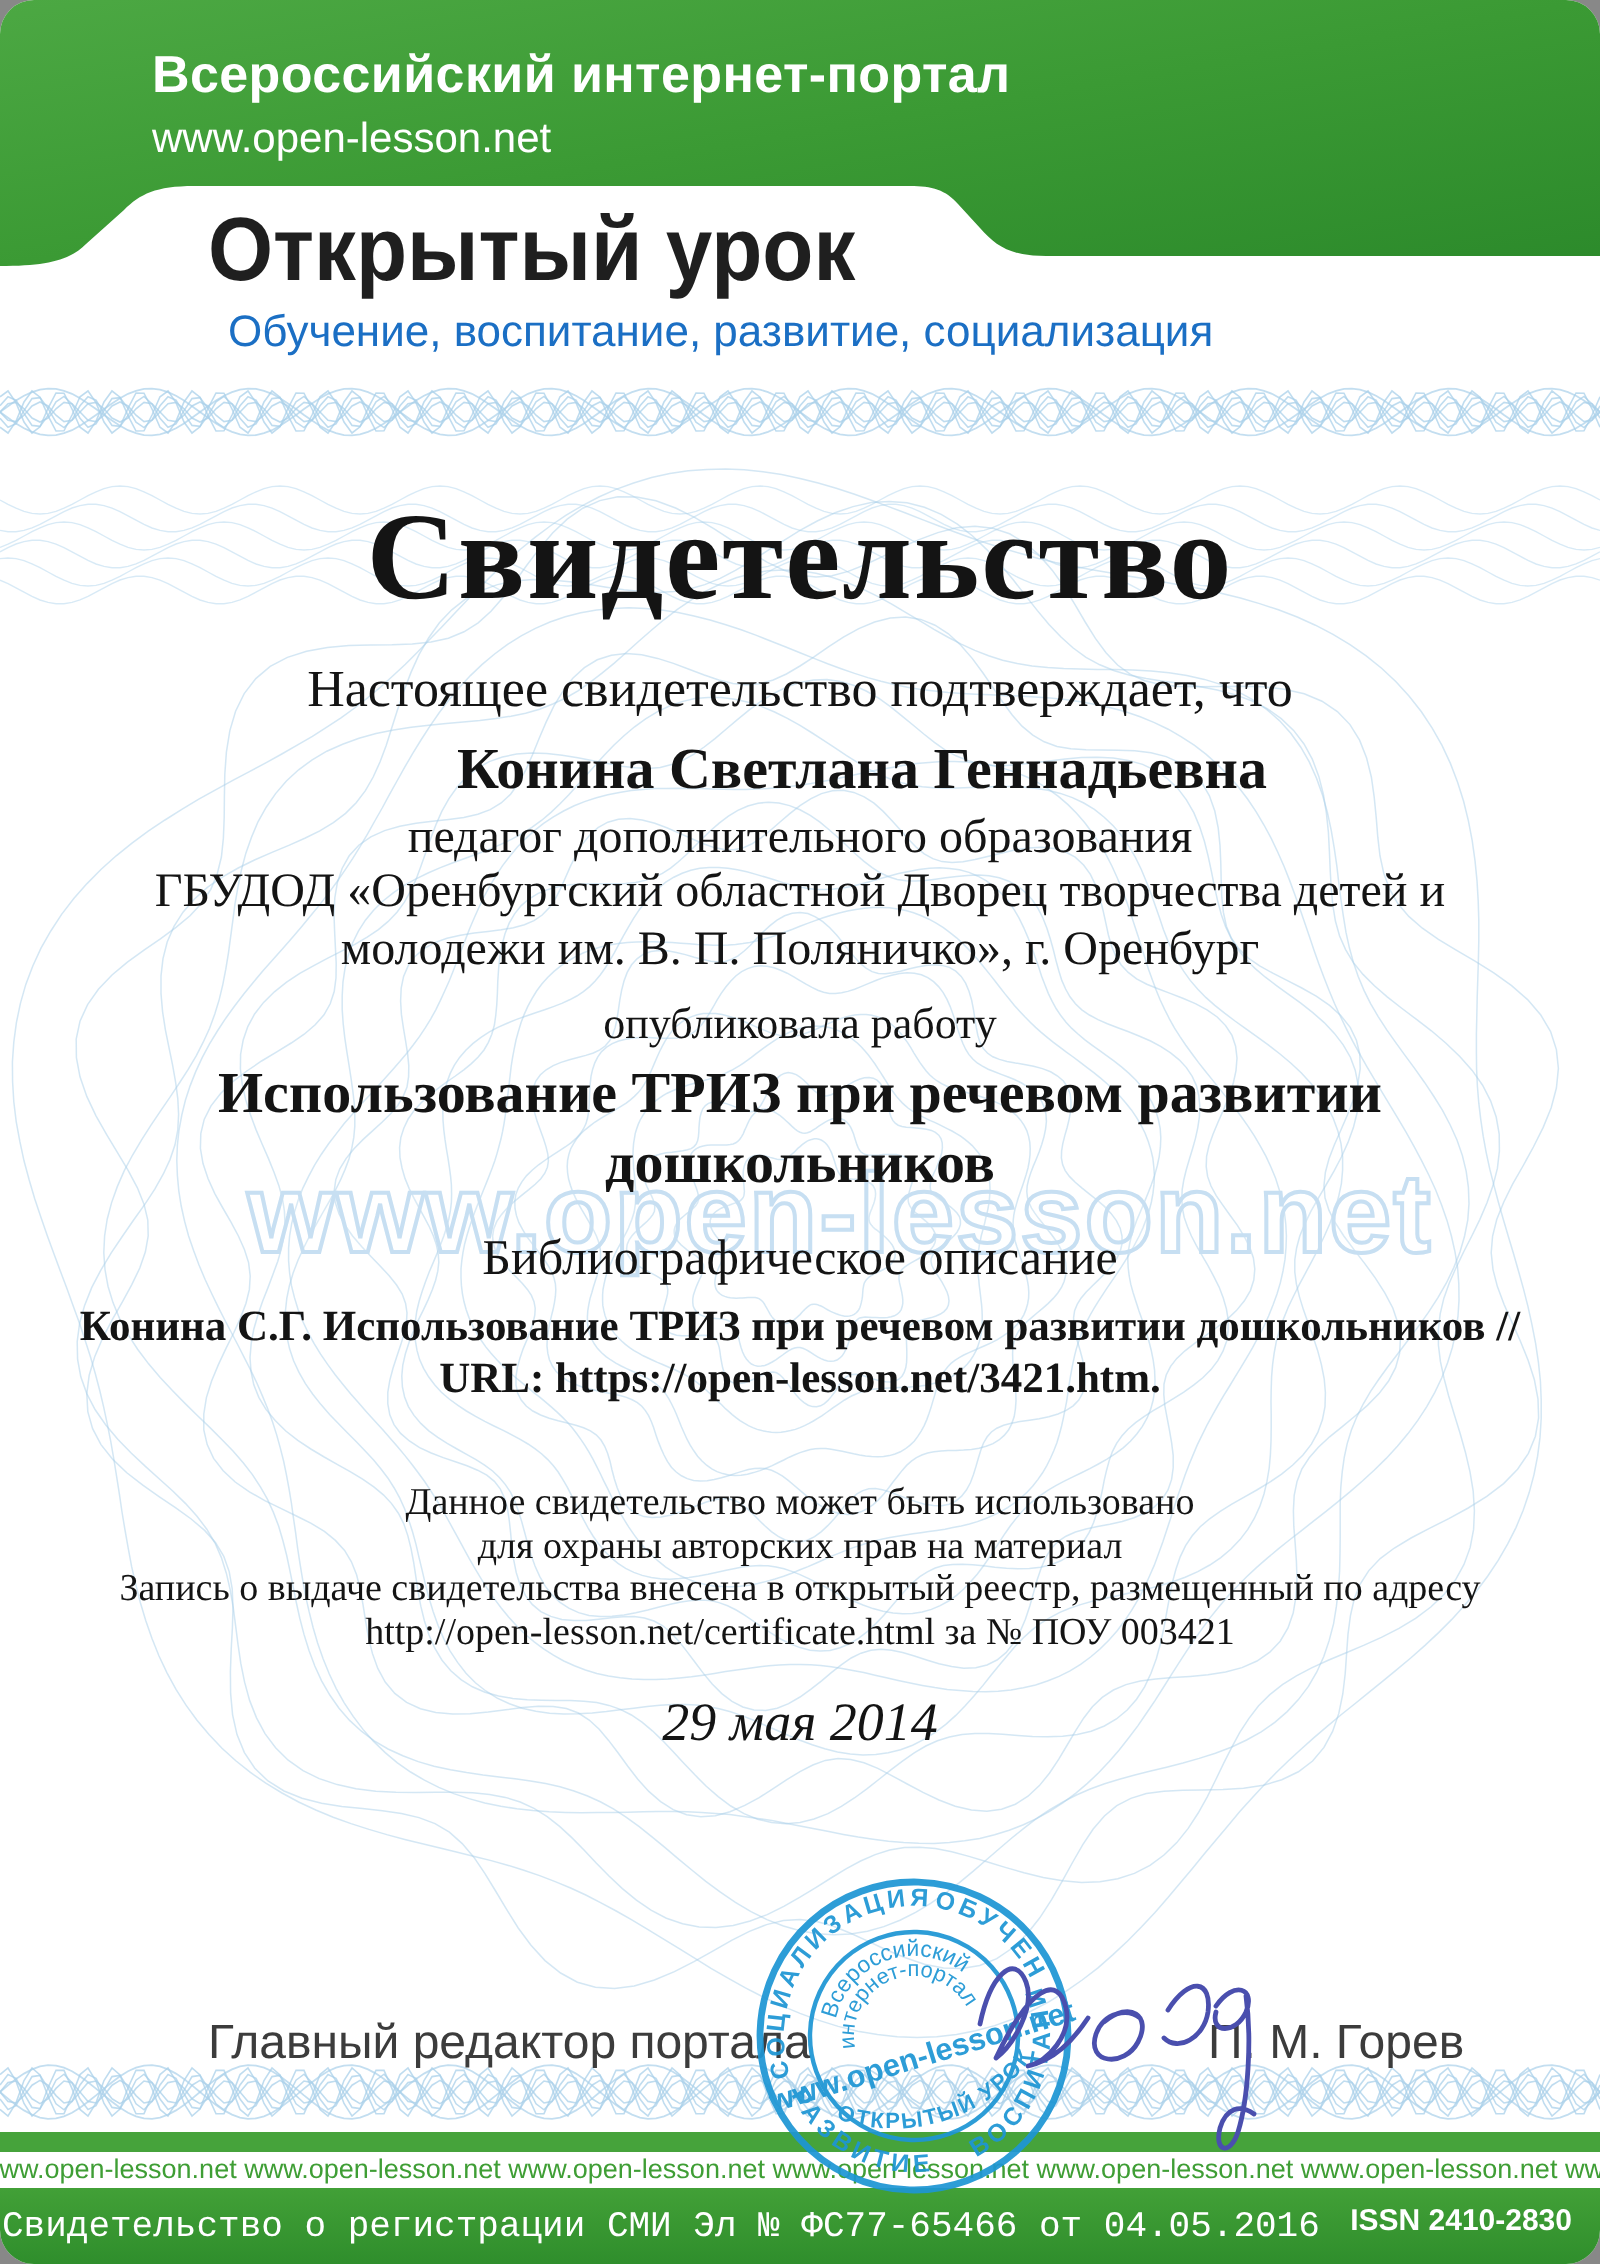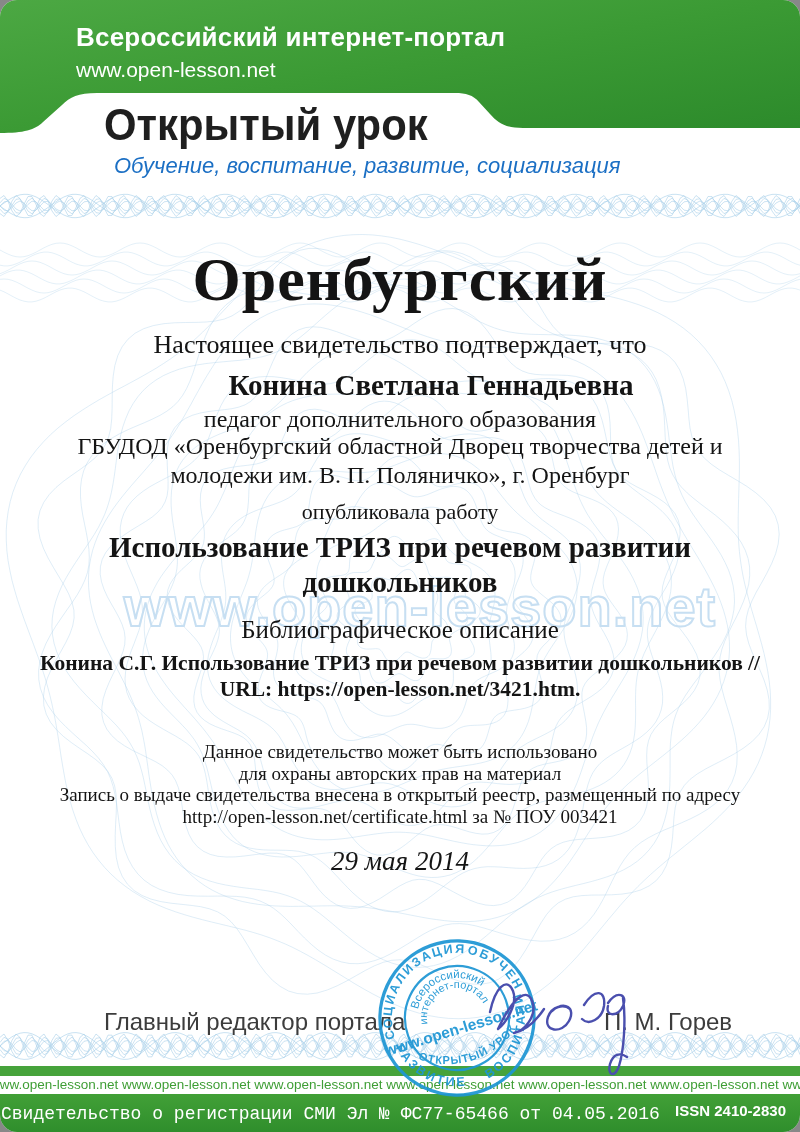--- a/index.html
+++ b/index.html
@@ -5,21 +5,21 @@
   html,body{margin:0;padding:0;background:#888;}
   .page{position:relative;width:800px;height:1132px;background:#ffffff;overflow:hidden;
         font-family:"Liberation Sans",sans-serif;margin:0 auto;border-radius:17px;}
   svg{display:block;}
   
   .header-bg{position:absolute;top:0;left:0;z-index:1;}
   .portal-title{position:absolute;top:22px;left:76px;z-index:2;color:#fff;font-weight:bold;font-size:26px;letter-spacing:.2px;}
   .portal-url{position:absolute;top:58px;left:76px;z-index:2;color:#fff;font-size:21px;}
   .banner-title{position:absolute;top:99px;left:104px;z-index:2;color:#1f1f1f;font-weight:bold;font-size:45px;
                 transform:scaleX(.93);transform-origin:left top;letter-spacing:0;}
-  .banner-subtitle{position:absolute;top:153px;left:114px;z-index:2;color:#1b6fc4;font-style:italic;font-size:22px;}
+  .banner-subtitle{position:absolute;top:153px;left:114px;z-index:2;color:#1b6fc4;font-size:22px;}
   
   .wave-top{position:absolute;top:192px;left:0;z-index:0;}
   .wave-bottom{position:absolute;top:1030px;left:0;z-index:0;}
   .rosette{position:absolute;top:220px;left:0;z-index:0;}
   .watermark{position:absolute;top:574px;left:90px;width:660px;z-index:1;text-align:center;
              font-size:56px;font-weight:bold;letter-spacing:1px;color:rgba(255,255,255,.12);
              -webkit-text-stroke:2px #c7dff2;white-space:nowrap;}
   
   .ctext{position:absolute;left:0;width:800px;text-align:center;z-index:2;color:#141414;
          font-family:"Liberation Serif","DejaVu Serif",serif;}
@@ -103,21 +103,21 @@
       <path d="M 754.1 398.0 L 756.7 406.6 L 759.2 415.4 L 761.7 424.3 L 764.0 433.3 L 766.0 442.4 L 767.8 451.7 L 769.2 461.1 L 770.2 470.5 L 770.6 479.9 L 770.6 489.3 L 770.0 498.7 L 768.8 508.1 L 767.0 517.3 L 764.6 526.3 L 761.6 535.1 L 758.0 543.8 L 753.8 552.1 L 749.1 560.2 L 743.9 568.0 L 738.3 575.5 L 732.2 582.8 L 725.9 589.7 L 719.3 596.3 L 712.5 602.7 L 705.5 608.9 L 698.4 614.8 L 691.4 620.6 L 684.3 626.3 L 677.3 632.0 L 670.4 637.5 L 663.6 643.2 L 657.0 648.8 L 650.5 654.6 L 644.1 660.5 L 637.9 666.5 L 631.8 672.8 L 625.8 679.2 L 619.9 685.8 L 614.1 692.7 L 608.2 699.7 L 602.3 706.8 L 596.3 714.1 L 590.2 721.4 L 584.0 728.8 L 577.5 736.2 L 570.8 743.4 L 563.8 750.5 L 556.5 757.3 L 549.0 763.9 L 541.1 770.0 L 532.9 775.7 L 524.4 780.9 L 515.6 785.5 L 506.6 789.5 L 497.3 792.8 L 487.8 795.4 L 478.2 797.3 L 468.4 798.4 L 458.5 798.7 L 448.6 798.4 L 438.7 797.3 L 428.9 795.6 L 419.1 793.2 L 409.5 790.2 L 400.0 786.7 L 390.7 782.8 L 381.6 778.5 L 372.7 773.9 L 364.0 769.1 L 355.5 764.2 L 347.3 759.1 L 339.2 754.1 L 331.2 749.2 L 323.4 744.4 L 315.7 739.8 L 308.1 735.5 L 300.5 731.4 L 292.9 727.5 L 285.3 724.0 L 277.6 720.8 L 269.8 717.8 L 261.9 715.1 L 253.8 712.6 L 245.6 710.3 L 237.2 708.2 L 228.7 706.1 L 220.0 704.0 L 211.2 701.9 L 202.4 699.7 L 193.4 697.3 L 184.5 694.7 L 175.5 691.8 L 166.6 688.6 L 157.9 685.0 L 149.3 681.0 L 141.0 676.5 L 132.9 671.6 L 125.2 666.2 L 117.9 660.4 L 111.0 654.1 L 104.5 647.3 L 98.5 640.1 L 93.0 632.6 L 88.0 624.7 L 83.5 616.4 L 79.5 608.0 L 76.0 599.3 L 72.9 590.4 L 70.2 581.4 L 67.9 572.3 L 65.8 563.2 L 64.1 554.1 L 62.5 545.0 L 61.0 536.0 L 59.7 527.1 L 58.3 518.2 L 56.9 509.5 L 55.4 500.8 L 53.7 492.3 L 51.9 483.8 L 49.9 475.4 L 47.7 467.0 L 45.3 458.6 L 42.6 450.2 L 39.8 441.7 L 36.7 433.2 L 33.6 424.6 L 30.3 415.9 L 27.0 407.0 L 23.7 398.0 L 20.5 388.8 L 17.4 379.5 L 14.6 370.0 L 12.0 360.4 L 9.9 350.6 L 8.1 340.8 L 6.9 330.9 L 6.3 320.9 L 6.2 311.0 L 6.9 301.1 L 8.2 291.3 L 10.2 281.7 L 12.9 272.2 L 16.4 263.0 L 20.5 254.1 L 25.4 245.5 L 30.8 237.2 L 36.9 229.3 L 43.5 221.8 L 50.6 214.6 L 58.1 207.9 L 66.0 201.6 L 74.1 195.6 L 82.5 190.0 L 90.9 184.7 L 99.4 179.6 L 108.0 174.8 L 116.4 170.2 L 124.7 165.8 L 132.9 161.4 L 140.9 157.0 L 148.6 152.6 L 156.2 148.2 L 163.4 143.6 L 170.5 138.9 L 177.3 134.0 L 183.8 128.9 L 190.3 123.5 L 196.5 117.9 L 202.7 112.1 L 208.7 106.1 L 214.8 99.8 L 220.9 93.5 L 227.0 87.0 L 233.3 80.4 L 239.7 73.8 L 246.3 67.3 L 253.1 60.9 L 260.2 54.6 L 267.5 48.7 L 275.1 43.0 L 282.9 37.7 L 291.0 32.9 L 299.4 28.5 L 308.0 24.7 L 316.8 21.5 L 325.8 18.8 L 334.9 16.8 L 344.1 15.4 L 353.5 14.7 L 362.8 14.5 L 372.2 14.9 L 381.5 15.9 L 390.8 17.3 L 400.0 19.2 L 409.1 21.5 L 418.1 24.1 L 426.9 27.0 L 435.7 30.1 L 444.3 33.3 L 452.8 36.5 L 461.2 39.8 L 469.5 43.0 L 477.8 46.1 L 486.0 49.1 L 494.2 51.9 L 502.5 54.5 L 510.8 56.9 L 519.2 59.2 L 527.7 61.2 L 536.4 63.0 L 545.2 64.7 L 554.1 66.3 L 563.2 67.9 L 572.5 69.4 L 581.8 71.0 L 591.3 72.7 L 600.9 74.5 L 610.5 76.6 L 620.2 79.0 L 629.8 81.8 L 639.2 84.9 L 648.6 88.5 L 657.7 92.6 L 666.5 97.2 L 675.0 102.3 L 683.1 107.9 L 690.8 114.1 L 698.0 120.9 L 704.6 128.1 L 710.7 135.9 L 716.1 144.1 L 721.0 152.7 L 725.2 161.7 L 728.8 171.1 L 731.8 180.6 L 734.2 190.4 L 736.1 200.3 L 737.5 210.3 L 738.5 220.3 L 739.1 230.4 L 739.4 240.3 L 739.4 250.2 L 739.2 259.9 L 738.9 269.5 L 738.6 278.8 L 738.4 288.1 L 738.2 297.1 L 738.2 305.9 L 738.3 314.6 L 738.7 323.1 L 739.4 331.6 L 740.4 339.9 L 741.6 348.1 L 743.1 356.3 L 744.9 364.6 L 747.0 372.8 L 749.2 381.1 L 751.6 389.5 L 754.1 398.0 Z" fill="none" stroke="#a9d0ea" stroke-width="0.75" stroke-opacity="0.5"></path>
       <path d="M 0.0 30.0 L 4.0 32.2 L 8.0 34.1 L 12.0 35.7 L 16.0 36.7 L 20.0 37.0 L 24.0 36.7 L 28.0 35.7 L 32.0 34.1 L 36.0 32.2 L 40.0 30.0 L 44.0 27.8 L 48.0 25.9 L 52.0 24.3 L 56.0 23.3 L 60.0 23.0 L 64.0 23.3 L 68.0 24.3 L 72.0 25.9 L 76.0 27.8 L 80.0 30.0 L 84.0 32.2 L 88.0 34.1 L 92.0 35.7 L 96.0 36.7 L 100.0 37.0 L 104.0 36.7 L 108.0 35.7 L 112.0 34.1 L 116.0 32.2 L 120.0 30.0 L 124.0 27.8 L 128.0 25.9 L 132.0 24.3 L 136.0 23.3 L 140.0 23.0 L 144.0 23.3 L 148.0 24.3 L 152.0 25.9 L 156.0 27.8 L 160.0 30.0 L 164.0 32.2 L 168.0 34.1 L 172.0 35.7 L 176.0 36.7 L 180.0 37.0 L 184.0 36.7 L 188.0 35.7 L 192.0 34.1 L 196.0 32.2 L 200.0 30.0 L 204.0 27.8 L 208.0 25.9 L 212.0 24.3 L 216.0 23.3 L 220.0 23.0 L 224.0 23.3 L 228.0 24.3 L 232.0 25.9 L 236.0 27.8 L 240.0 30.0 L 244.0 32.2 L 248.0 34.1 L 252.0 35.7 L 256.0 36.7 L 260.0 37.0 L 264.0 36.7 L 268.0 35.7 L 272.0 34.1 L 276.0 32.2 L 280.0 30.0 L 284.0 27.8 L 288.0 25.9 L 292.0 24.3 L 296.0 23.3 L 300.0 23.0 L 304.0 23.3 L 308.0 24.3 L 312.0 25.9 L 316.0 27.8 L 320.0 30.0 L 324.0 32.2 L 328.0 34.1 L 332.0 35.7 L 336.0 36.7 L 340.0 37.0 L 344.0 36.7 L 348.0 35.7 L 352.0 34.1 L 356.0 32.2 L 360.0 30.0 L 364.0 27.8 L 368.0 25.9 L 372.0 24.3 L 376.0 23.3 L 380.0 23.0 L 384.0 23.3 L 388.0 24.3 L 392.0 25.9 L 396.0 27.8 L 400.0 30.0 L 404.0 32.2 L 408.0 34.1 L 412.0 35.7 L 416.0 36.7 L 420.0 37.0 L 424.0 36.7 L 428.0 35.7 L 432.0 34.1 L 436.0 32.2 L 440.0 30.0 L 444.0 27.8 L 448.0 25.9 L 452.0 24.3 L 456.0 23.3 L 460.0 23.0 L 464.0 23.3 L 468.0 24.3 L 472.0 25.9 L 476.0 27.8 L 480.0 30.0 L 484.0 32.2 L 488.0 34.1 L 492.0 35.7 L 496.0 36.7 L 500.0 37.0 L 504.0 36.7 L 508.0 35.7 L 512.0 34.1 L 516.0 32.2 L 520.0 30.0 L 524.0 27.8 L 528.0 25.9 L 532.0 24.3 L 536.0 23.3 L 540.0 23.0 L 544.0 23.3 L 548.0 24.3 L 552.0 25.9 L 556.0 27.8 L 560.0 30.0 L 564.0 32.2 L 568.0 34.1 L 572.0 35.7 L 576.0 36.7 L 580.0 37.0 L 584.0 36.7 L 588.0 35.7 L 592.0 34.1 L 596.0 32.2 L 600.0 30.0 L 604.0 27.8 L 608.0 25.9 L 612.0 24.3 L 616.0 23.3 L 620.0 23.0 L 624.0 23.3 L 628.0 24.3 L 632.0 25.9 L 636.0 27.8 L 640.0 30.0 L 644.0 32.2 L 648.0 34.1 L 652.0 35.7 L 656.0 36.7 L 660.0 37.0 L 664.0 36.7 L 668.0 35.7 L 672.0 34.1 L 676.0 32.2 L 680.0 30.0 L 684.0 27.8 L 688.0 25.9 L 692.0 24.3 L 696.0 23.3 L 700.0 23.0 L 704.0 23.3 L 708.0 24.3 L 712.0 25.9 L 716.0 27.8 L 720.0 30.0 L 724.0 32.2 L 728.0 34.1 L 732.0 35.7 L 736.0 36.7 L 740.0 37.0 L 744.0 36.7 L 748.0 35.7 L 752.0 34.1 L 756.0 32.2 L 760.0 30.0 L 764.0 27.8 L 768.0 25.9 L 772.0 24.3 L 776.0 23.3 L 780.0 23.0 L 784.0 23.3 L 788.0 24.3 L 792.0 25.9 L 796.0 27.8 L 800.0 30.0" fill="none" stroke="#a9d0ea" stroke-width="0.7" stroke-opacity="0.45"></path>
       <path d="M 0.0 45.2 L 4.0 45.9 L 8.0 45.9 L 12.0 45.2 L 16.0 43.9 L 20.0 42.2 L 24.0 40.1 L 28.0 37.9 L 32.0 35.8 L 36.0 34.0 L 40.0 32.8 L 44.0 32.1 L 48.0 32.1 L 52.0 32.8 L 56.0 34.1 L 60.0 35.8 L 64.0 37.9 L 68.0 40.1 L 72.0 42.2 L 76.0 44.0 L 80.0 45.2 L 84.0 45.9 L 88.0 45.9 L 92.0 45.2 L 96.0 43.9 L 100.0 42.2 L 104.0 40.1 L 108.0 37.9 L 112.0 35.8 L 116.0 34.0 L 120.0 32.8 L 124.0 32.1 L 128.0 32.1 L 132.0 32.8 L 136.0 34.1 L 140.0 35.8 L 144.0 37.9 L 148.0 40.1 L 152.0 42.2 L 156.0 44.0 L 160.0 45.2 L 164.0 45.9 L 168.0 45.9 L 172.0 45.2 L 176.0 43.9 L 180.0 42.2 L 184.0 40.1 L 188.0 37.9 L 192.0 35.8 L 196.0 34.0 L 200.0 32.8 L 204.0 32.1 L 208.0 32.1 L 212.0 32.8 L 216.0 34.1 L 220.0 35.8 L 224.0 37.9 L 228.0 40.1 L 232.0 42.2 L 236.0 44.0 L 240.0 45.2 L 244.0 45.9 L 248.0 45.9 L 252.0 45.2 L 256.0 43.9 L 260.0 42.2 L 264.0 40.1 L 268.0 37.9 L 272.0 35.8 L 276.0 34.0 L 280.0 32.8 L 284.0 32.1 L 288.0 32.1 L 292.0 32.8 L 296.0 34.1 L 300.0 35.8 L 304.0 37.9 L 308.0 40.1 L 312.0 42.2 L 316.0 44.0 L 320.0 45.2 L 324.0 45.9 L 328.0 45.9 L 332.0 45.2 L 336.0 43.9 L 340.0 42.2 L 344.0 40.1 L 348.0 37.9 L 352.0 35.8 L 356.0 34.0 L 360.0 32.8 L 364.0 32.1 L 368.0 32.1 L 372.0 32.8 L 376.0 34.1 L 380.0 35.8 L 384.0 37.9 L 388.0 40.1 L 392.0 42.2 L 396.0 44.0 L 400.0 45.2 L 404.0 45.9 L 408.0 45.9 L 412.0 45.2 L 416.0 43.9 L 420.0 42.2 L 424.0 40.1 L 428.0 37.9 L 432.0 35.8 L 436.0 34.0 L 440.0 32.8 L 444.0 32.1 L 448.0 32.1 L 452.0 32.8 L 456.0 34.1 L 460.0 35.8 L 464.0 37.9 L 468.0 40.1 L 472.0 42.2 L 476.0 44.0 L 480.0 45.2 L 484.0 45.9 L 488.0 45.9 L 492.0 45.2 L 496.0 43.9 L 500.0 42.2 L 504.0 40.1 L 508.0 37.9 L 512.0 35.8 L 516.0 34.0 L 520.0 32.8 L 524.0 32.1 L 528.0 32.1 L 532.0 32.8 L 536.0 34.1 L 540.0 35.8 L 544.0 37.9 L 548.0 40.1 L 552.0 42.2 L 556.0 44.0 L 560.0 45.2 L 564.0 45.9 L 568.0 45.9 L 572.0 45.2 L 576.0 43.9 L 580.0 42.2 L 584.0 40.1 L 588.0 37.9 L 592.0 35.8 L 596.0 34.0 L 600.0 32.8 L 604.0 32.1 L 608.0 32.1 L 612.0 32.8 L 616.0 34.1 L 620.0 35.8 L 624.0 37.9 L 628.0 40.1 L 632.0 42.2 L 636.0 44.0 L 640.0 45.2 L 644.0 45.9 L 648.0 45.9 L 652.0 45.2 L 656.0 43.9 L 660.0 42.2 L 664.0 40.1 L 668.0 37.9 L 672.0 35.8 L 676.0 34.0 L 680.0 32.8 L 684.0 32.1 L 688.0 32.1 L 692.0 32.8 L 696.0 34.1 L 700.0 35.8 L 704.0 37.9 L 708.0 40.1 L 712.0 42.2 L 716.0 44.0 L 720.0 45.2 L 724.0 45.9 L 728.0 45.9 L 732.0 45.2 L 736.0 43.9 L 740.0 42.2 L 744.0 40.1 L 748.0 37.9 L 752.0 35.8 L 756.0 34.0 L 760.0 32.8 L 764.0 32.1 L 768.0 32.1 L 772.0 32.8 L 776.0 34.1 L 780.0 35.8 L 784.0 37.9 L 788.0 40.1 L 792.0 42.2 L 796.0 44.0 L 800.0 45.2" fill="none" stroke="#a9d0ea" stroke-width="0.7" stroke-opacity="0.45"></path>
       <path d="M 0.0 53.7 L 4.0 52.1 L 8.0 50.2 L 12.0 48.0 L 16.0 45.8 L 20.0 43.9 L 24.0 42.3 L 28.0 41.3 L 32.0 41.0 L 36.0 41.3 L 40.0 42.3 L 44.0 43.9 L 48.0 45.8 L 52.0 48.0 L 56.0 50.2 L 60.0 52.1 L 64.0 53.7 L 68.0 54.7 L 72.0 55.0 L 76.0 54.7 L 80.0 53.7 L 84.0 52.1 L 88.0 50.2 L 92.0 48.0 L 96.0 45.8 L 100.0 43.9 L 104.0 42.3 L 108.0 41.3 L 112.0 41.0 L 116.0 41.3 L 120.0 42.3 L 124.0 43.9 L 128.0 45.8 L 132.0 48.0 L 136.0 50.2 L 140.0 52.1 L 144.0 53.7 L 148.0 54.7 L 152.0 55.0 L 156.0 54.7 L 160.0 53.7 L 164.0 52.1 L 168.0 50.2 L 172.0 48.0 L 176.0 45.8 L 180.0 43.9 L 184.0 42.3 L 188.0 41.3 L 192.0 41.0 L 196.0 41.3 L 200.0 42.3 L 204.0 43.9 L 208.0 45.8 L 212.0 48.0 L 216.0 50.2 L 220.0 52.1 L 224.0 53.7 L 228.0 54.7 L 232.0 55.0 L 236.0 54.7 L 240.0 53.7 L 244.0 52.1 L 248.0 50.2 L 252.0 48.0 L 256.0 45.8 L 260.0 43.9 L 264.0 42.3 L 268.0 41.3 L 272.0 41.0 L 276.0 41.3 L 280.0 42.3 L 284.0 43.9 L 288.0 45.8 L 292.0 48.0 L 296.0 50.2 L 300.0 52.1 L 304.0 53.7 L 308.0 54.7 L 312.0 55.0 L 316.0 54.7 L 320.0 53.7 L 324.0 52.1 L 328.0 50.2 L 332.0 48.0 L 336.0 45.8 L 340.0 43.9 L 344.0 42.3 L 348.0 41.3 L 352.0 41.0 L 356.0 41.3 L 360.0 42.3 L 364.0 43.9 L 368.0 45.8 L 372.0 48.0 L 376.0 50.2 L 380.0 52.1 L 384.0 53.7 L 388.0 54.7 L 392.0 55.0 L 396.0 54.7 L 400.0 53.7 L 404.0 52.1 L 408.0 50.2 L 412.0 48.0 L 416.0 45.8 L 420.0 43.9 L 424.0 42.3 L 428.0 41.3 L 432.0 41.0 L 436.0 41.3 L 440.0 42.3 L 444.0 43.9 L 448.0 45.8 L 452.0 48.0 L 456.0 50.2 L 460.0 52.1 L 464.0 53.7 L 468.0 54.7 L 472.0 55.0 L 476.0 54.7 L 480.0 53.7 L 484.0 52.1 L 488.0 50.2 L 492.0 48.0 L 496.0 45.8 L 500.0 43.9 L 504.0 42.3 L 508.0 41.3 L 512.0 41.0 L 516.0 41.3 L 520.0 42.3 L 524.0 43.9 L 528.0 45.8 L 532.0 48.0 L 536.0 50.2 L 540.0 52.1 L 544.0 53.7 L 548.0 54.7 L 552.0 55.0 L 556.0 54.7 L 560.0 53.7 L 564.0 52.1 L 568.0 50.2 L 572.0 48.0 L 576.0 45.8 L 580.0 43.9 L 584.0 42.3 L 588.0 41.3 L 592.0 41.0 L 596.0 41.3 L 600.0 42.3 L 604.0 43.9 L 608.0 45.8 L 612.0 48.0 L 616.0 50.2 L 620.0 52.1 L 624.0 53.7 L 628.0 54.7 L 632.0 55.0 L 636.0 54.7 L 640.0 53.7 L 644.0 52.1 L 648.0 50.2 L 652.0 48.0 L 656.0 45.8 L 660.0 43.9 L 664.0 42.3 L 668.0 41.3 L 672.0 41.0 L 676.0 41.3 L 680.0 42.3 L 684.0 43.9 L 688.0 45.8 L 692.0 48.0 L 696.0 50.2 L 700.0 52.1 L 704.0 53.7 L 708.0 54.7 L 712.0 55.0 L 716.0 54.7 L 720.0 53.7 L 724.0 52.1 L 728.0 50.2 L 732.0 48.0 L 736.0 45.8 L 740.0 43.9 L 744.0 42.3 L 748.0 41.3 L 752.0 41.0 L 756.0 41.3 L 760.0 42.3 L 764.0 43.9 L 768.0 45.8 L 772.0 48.0 L 776.0 50.2 L 780.0 52.1 L 784.0 53.7 L 788.0 54.7 L 792.0 55.0 L 796.0 54.7 L 800.0 53.7" fill="none" stroke="#a9d0ea" stroke-width="0.7" stroke-opacity="0.45"></path>
       <path d="M 0.0 55.9 L 4.0 53.8 L 8.0 52.0 L 12.0 50.8 L 16.0 50.1 L 20.0 50.1 L 24.0 50.8 L 28.0 52.1 L 32.0 53.8 L 36.0 55.9 L 40.0 58.1 L 44.0 60.2 L 48.0 62.0 L 52.0 63.2 L 56.0 63.9 L 60.0 63.9 L 64.0 63.2 L 68.0 61.9 L 72.0 60.2 L 76.0 58.1 L 80.0 55.9 L 84.0 53.8 L 88.0 52.0 L 92.0 50.8 L 96.0 50.1 L 100.0 50.1 L 104.0 50.8 L 108.0 52.1 L 112.0 53.8 L 116.0 55.9 L 120.0 58.1 L 124.0 60.2 L 128.0 62.0 L 132.0 63.2 L 136.0 63.9 L 140.0 63.9 L 144.0 63.2 L 148.0 61.9 L 152.0 60.2 L 156.0 58.1 L 160.0 55.9 L 164.0 53.8 L 168.0 52.0 L 172.0 50.8 L 176.0 50.1 L 180.0 50.1 L 184.0 50.8 L 188.0 52.1 L 192.0 53.8 L 196.0 55.9 L 200.0 58.1 L 204.0 60.2 L 208.0 62.0 L 212.0 63.2 L 216.0 63.9 L 220.0 63.9 L 224.0 63.2 L 228.0 61.9 L 232.0 60.2 L 236.0 58.1 L 240.0 55.9 L 244.0 53.8 L 248.0 52.0 L 252.0 50.8 L 256.0 50.1 L 260.0 50.1 L 264.0 50.8 L 268.0 52.1 L 272.0 53.8 L 276.0 55.9 L 280.0 58.1 L 284.0 60.2 L 288.0 62.0 L 292.0 63.2 L 296.0 63.9 L 300.0 63.9 L 304.0 63.2 L 308.0 61.9 L 312.0 60.2 L 316.0 58.1 L 320.0 55.9 L 324.0 53.8 L 328.0 52.0 L 332.0 50.8 L 336.0 50.1 L 340.0 50.1 L 344.0 50.8 L 348.0 52.1 L 352.0 53.8 L 356.0 55.9 L 360.0 58.1 L 364.0 60.2 L 368.0 62.0 L 372.0 63.2 L 376.0 63.9 L 380.0 63.9 L 384.0 63.2 L 388.0 61.9 L 392.0 60.2 L 396.0 58.1 L 400.0 55.9 L 404.0 53.8 L 408.0 52.0 L 412.0 50.8 L 416.0 50.1 L 420.0 50.1 L 424.0 50.8 L 428.0 52.1 L 432.0 53.8 L 436.0 55.9 L 440.0 58.1 L 444.0 60.2 L 448.0 62.0 L 452.0 63.2 L 456.0 63.9 L 460.0 63.9 L 464.0 63.2 L 468.0 61.9 L 472.0 60.2 L 476.0 58.1 L 480.0 55.9 L 484.0 53.8 L 488.0 52.0 L 492.0 50.8 L 496.0 50.1 L 500.0 50.1 L 504.0 50.8 L 508.0 52.1 L 512.0 53.8 L 516.0 55.9 L 520.0 58.1 L 524.0 60.2 L 528.0 62.0 L 532.0 63.2 L 536.0 63.9 L 540.0 63.9 L 544.0 63.2 L 548.0 61.9 L 552.0 60.2 L 556.0 58.1 L 560.0 55.9 L 564.0 53.8 L 568.0 52.0 L 572.0 50.8 L 576.0 50.1 L 580.0 50.1 L 584.0 50.8 L 588.0 52.1 L 592.0 53.8 L 596.0 55.9 L 600.0 58.1 L 604.0 60.2 L 608.0 62.0 L 612.0 63.2 L 616.0 63.9 L 620.0 63.9 L 624.0 63.2 L 628.0 61.9 L 632.0 60.2 L 636.0 58.1 L 640.0 55.9 L 644.0 53.8 L 648.0 52.0 L 652.0 50.8 L 656.0 50.1 L 660.0 50.1 L 664.0 50.8 L 668.0 52.1 L 672.0 53.8 L 676.0 55.9 L 680.0 58.1 L 684.0 60.2 L 688.0 62.0 L 692.0 63.2 L 696.0 63.9 L 700.0 63.9 L 704.0 63.2 L 708.0 61.9 L 712.0 60.2 L 716.0 58.1 L 720.0 55.9 L 724.0 53.8 L 728.0 52.0 L 732.0 50.8 L 736.0 50.1 L 740.0 50.1 L 744.0 50.8 L 748.0 52.1 L 752.0 53.8 L 756.0 55.9 L 760.0 58.1 L 764.0 60.2 L 768.0 62.0 L 772.0 63.2 L 776.0 63.9 L 780.0 63.9 L 784.0 63.2 L 788.0 61.9 L 792.0 60.2 L 796.0 58.1 L 800.0 55.9" fill="none" stroke="#a9d0ea" stroke-width="0.7" stroke-opacity="0.45"></path>
       <path d="M 0.0 59.3 L 4.0 59.0 L 8.0 59.3 L 12.0 60.3 L 16.0 61.9 L 20.0 63.8 L 24.0 66.0 L 28.0 68.2 L 32.0 70.1 L 36.0 71.7 L 40.0 72.7 L 44.0 73.0 L 48.0 72.7 L 52.0 71.7 L 56.0 70.1 L 60.0 68.2 L 64.0 66.0 L 68.0 63.8 L 72.0 61.9 L 76.0 60.3 L 80.0 59.3 L 84.0 59.0 L 88.0 59.3 L 92.0 60.3 L 96.0 61.9 L 100.0 63.8 L 104.0 66.0 L 108.0 68.2 L 112.0 70.1 L 116.0 71.7 L 120.0 72.7 L 124.0 73.0 L 128.0 72.7 L 132.0 71.7 L 136.0 70.1 L 140.0 68.2 L 144.0 66.0 L 148.0 63.8 L 152.0 61.9 L 156.0 60.3 L 160.0 59.3 L 164.0 59.0 L 168.0 59.3 L 172.0 60.3 L 176.0 61.9 L 180.0 63.8 L 184.0 66.0 L 188.0 68.2 L 192.0 70.1 L 196.0 71.7 L 200.0 72.7 L 204.0 73.0 L 208.0 72.7 L 212.0 71.7 L 216.0 70.1 L 220.0 68.2 L 224.0 66.0 L 228.0 63.8 L 232.0 61.9 L 236.0 60.3 L 240.0 59.3 L 244.0 59.0 L 248.0 59.3 L 252.0 60.3 L 256.0 61.9 L 260.0 63.8 L 264.0 66.0 L 268.0 68.2 L 272.0 70.1 L 276.0 71.7 L 280.0 72.7 L 284.0 73.0 L 288.0 72.7 L 292.0 71.7 L 296.0 70.1 L 300.0 68.2 L 304.0 66.0 L 308.0 63.8 L 312.0 61.9 L 316.0 60.3 L 320.0 59.3 L 324.0 59.0 L 328.0 59.3 L 332.0 60.3 L 336.0 61.9 L 340.0 63.8 L 344.0 66.0 L 348.0 68.2 L 352.0 70.1 L 356.0 71.7 L 360.0 72.7 L 364.0 73.0 L 368.0 72.7 L 372.0 71.7 L 376.0 70.1 L 380.0 68.2 L 384.0 66.0 L 388.0 63.8 L 392.0 61.9 L 396.0 60.3 L 400.0 59.3 L 404.0 59.0 L 408.0 59.3 L 412.0 60.3 L 416.0 61.9 L 420.0 63.8 L 424.0 66.0 L 428.0 68.2 L 432.0 70.1 L 436.0 71.7 L 440.0 72.7 L 444.0 73.0 L 448.0 72.7 L 452.0 71.7 L 456.0 70.1 L 460.0 68.2 L 464.0 66.0 L 468.0 63.8 L 472.0 61.9 L 476.0 60.3 L 480.0 59.3 L 484.0 59.0 L 488.0 59.3 L 492.0 60.3 L 496.0 61.9 L 500.0 63.8 L 504.0 66.0 L 508.0 68.2 L 512.0 70.1 L 516.0 71.7 L 520.0 72.7 L 524.0 73.0 L 528.0 72.7 L 532.0 71.7 L 536.0 70.1 L 540.0 68.2 L 544.0 66.0 L 548.0 63.8 L 552.0 61.9 L 556.0 60.3 L 560.0 59.3 L 564.0 59.0 L 568.0 59.3 L 572.0 60.3 L 576.0 61.9 L 580.0 63.8 L 584.0 66.0 L 588.0 68.2 L 592.0 70.1 L 596.0 71.7 L 600.0 72.7 L 604.0 73.0 L 608.0 72.7 L 612.0 71.7 L 616.0 70.1 L 620.0 68.2 L 624.0 66.0 L 628.0 63.8 L 632.0 61.9 L 636.0 60.3 L 640.0 59.3 L 644.0 59.0 L 648.0 59.3 L 652.0 60.3 L 656.0 61.9 L 660.0 63.8 L 664.0 66.0 L 668.0 68.2 L 672.0 70.1 L 676.0 71.7 L 680.0 72.7 L 684.0 73.0 L 688.0 72.7 L 692.0 71.7 L 696.0 70.1 L 700.0 68.2 L 704.0 66.0 L 708.0 63.8 L 712.0 61.9 L 716.0 60.3 L 720.0 59.3 L 724.0 59.0 L 728.0 59.3 L 732.0 60.3 L 736.0 61.9 L 740.0 63.8 L 744.0 66.0 L 748.0 68.2 L 752.0 70.1 L 756.0 71.7 L 760.0 72.7 L 764.0 73.0 L 768.0 72.7 L 772.0 71.7 L 776.0 70.1 L 780.0 68.2 L 784.0 66.0 L 788.0 63.8 L 792.0 61.9 L 796.0 60.3 L 800.0 59.3" fill="none" stroke="#a9d0ea" stroke-width="0.7" stroke-opacity="0.45"></path>
       <path d="M 0.0 70.1 L 4.0 71.8 L 8.0 73.9 L 12.0 76.1 L 16.0 78.2 L 20.0 80.0 L 24.0 81.2 L 28.0 81.9 L 32.0 81.9 L 36.0 81.2 L 40.0 79.9 L 44.0 78.2 L 48.0 76.1 L 52.0 73.9 L 56.0 71.8 L 60.0 70.0 L 64.0 68.8 L 68.0 68.1 L 72.0 68.1 L 76.0 68.8 L 80.0 70.1 L 84.0 71.8 L 88.0 73.9 L 92.0 76.1 L 96.0 78.2 L 100.0 80.0 L 104.0 81.2 L 108.0 81.9 L 112.0 81.9 L 116.0 81.2 L 120.0 79.9 L 124.0 78.2 L 128.0 76.1 L 132.0 73.9 L 136.0 71.8 L 140.0 70.0 L 144.0 68.8 L 148.0 68.1 L 152.0 68.1 L 156.0 68.8 L 160.0 70.1 L 164.0 71.8 L 168.0 73.9 L 172.0 76.1 L 176.0 78.2 L 180.0 80.0 L 184.0 81.2 L 188.0 81.9 L 192.0 81.9 L 196.0 81.2 L 200.0 79.9 L 204.0 78.2 L 208.0 76.1 L 212.0 73.9 L 216.0 71.8 L 220.0 70.0 L 224.0 68.8 L 228.0 68.1 L 232.0 68.1 L 236.0 68.8 L 240.0 70.1 L 244.0 71.8 L 248.0 73.9 L 252.0 76.1 L 256.0 78.2 L 260.0 80.0 L 264.0 81.2 L 268.0 81.9 L 272.0 81.9 L 276.0 81.2 L 280.0 79.9 L 284.0 78.2 L 288.0 76.1 L 292.0 73.9 L 296.0 71.8 L 300.0 70.0 L 304.0 68.8 L 308.0 68.1 L 312.0 68.1 L 316.0 68.8 L 320.0 70.1 L 324.0 71.8 L 328.0 73.9 L 332.0 76.1 L 336.0 78.2 L 340.0 80.0 L 344.0 81.2 L 348.0 81.9 L 352.0 81.9 L 356.0 81.2 L 360.0 79.9 L 364.0 78.2 L 368.0 76.1 L 372.0 73.9 L 376.0 71.8 L 380.0 70.0 L 384.0 68.8 L 388.0 68.1 L 392.0 68.1 L 396.0 68.8 L 400.0 70.1 L 404.0 71.8 L 408.0 73.9 L 412.0 76.1 L 416.0 78.2 L 420.0 80.0 L 424.0 81.2 L 428.0 81.9 L 432.0 81.9 L 436.0 81.2 L 440.0 79.9 L 444.0 78.2 L 448.0 76.1 L 452.0 73.9 L 456.0 71.8 L 460.0 70.0 L 464.0 68.8 L 468.0 68.1 L 472.0 68.1 L 476.0 68.8 L 480.0 70.1 L 484.0 71.8 L 488.0 73.9 L 492.0 76.1 L 496.0 78.2 L 500.0 80.0 L 504.0 81.2 L 508.0 81.9 L 512.0 81.9 L 516.0 81.2 L 520.0 79.9 L 524.0 78.2 L 528.0 76.1 L 532.0 73.9 L 536.0 71.8 L 540.0 70.0 L 544.0 68.8 L 548.0 68.1 L 552.0 68.1 L 556.0 68.8 L 560.0 70.1 L 564.0 71.8 L 568.0 73.9 L 572.0 76.1 L 576.0 78.2 L 580.0 80.0 L 584.0 81.2 L 588.0 81.9 L 592.0 81.9 L 596.0 81.2 L 600.0 79.9 L 604.0 78.2 L 608.0 76.1 L 612.0 73.9 L 616.0 71.8 L 620.0 70.0 L 624.0 68.8 L 628.0 68.1 L 632.0 68.1 L 636.0 68.8 L 640.0 70.1 L 644.0 71.8 L 648.0 73.9 L 652.0 76.1 L 656.0 78.2 L 660.0 80.0 L 664.0 81.2 L 668.0 81.9 L 672.0 81.9 L 676.0 81.2 L 680.0 79.9 L 684.0 78.2 L 688.0 76.1 L 692.0 73.9 L 696.0 71.8 L 700.0 70.0 L 704.0 68.8 L 708.0 68.1 L 712.0 68.1 L 716.0 68.8 L 720.0 70.1 L 724.0 71.8 L 728.0 73.9 L 732.0 76.1 L 736.0 78.2 L 740.0 80.0 L 744.0 81.2 L 748.0 81.9 L 752.0 81.9 L 756.0 81.2 L 760.0 79.9 L 764.0 78.2 L 768.0 76.1 L 772.0 73.9 L 776.0 71.8 L 780.0 70.0 L 784.0 68.8 L 788.0 68.1 L 792.0 68.1 L 796.0 68.8 L 800.0 70.1" fill="none" stroke="#a9d0ea" stroke-width="0.7" stroke-opacity="0.45"></path>
     </svg>
   <div class="watermark">www.open-lesson.net</div>
 
-  <div class="ctext cert-title">Оренбургский</div>
+  <div class="ctext cert-title">Свидетельство</div>
   <div class="ctext confirm-line">Настоящее свидетельство подтверждает, что</div>
   <div class="ctext recipient-name">Конина Светлана Геннадьевна</div>
   <div class="ctext recipient-pos">педагог дополнительного образования</div>
   <div class="ctext org">
     <div>ГБУДОД «Оренбургский областной Дворец творчества детей и</div>
     <div>молодежи им. В. П. Поляничко», г. Оренбург</div>
   </div>
   <div class="ctext action-line">опубликовала работу</div>
   <div class="ctext work-title">
     <div>Использование ТРИЗ при речевом развитии</div>

